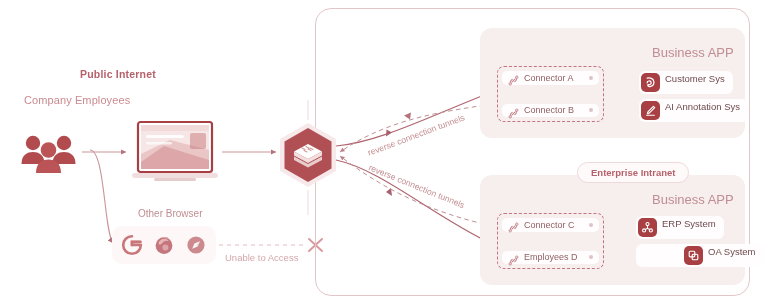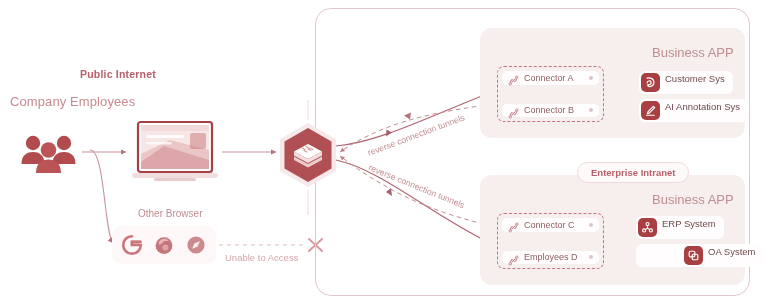--- a/index.html
+++ b/index.html
@@ -7,21 +7,21 @@
        font-family:"Liberation Sans","DejaVu Sans",sans-serif;}
 
   .stage{position:absolute;inset:0;width:768px;height:307px;}
 
   
   .svg-layer{position:absolute;left:0;top:0;width:768px;height:307px;}
 
   
   .lbl{position:absolute;white-space:nowrap;}
   .lbl-public-internet{left:80px;top:68px;font-size:10.5px;font-weight:bold;color:#b5606a;letter-spacing:.2px;}
-  .lbl-company-emp{left:10px;top:94px;font-size:13px;color:#c98b90;letter-spacing:.1px;}
+  .lbl-company-emp{left:24px;top:94px;font-size:11px;color:#c98b90;letter-spacing:.1px;}
   .lbl-other-browser{left:138px;top:208px;font-size:10px;color:#c08e92;}
   .lbl-unable{left:225px;top:252px;font-size:9.5px;color:#d3a7aa;}
 
   
   .employees{position:absolute;left:18px;top:132px;width:62px;height:42px;}
 
   
   .laptop{position:absolute;left:130px;top:120px;width:90px;height:68px;}
 
   

